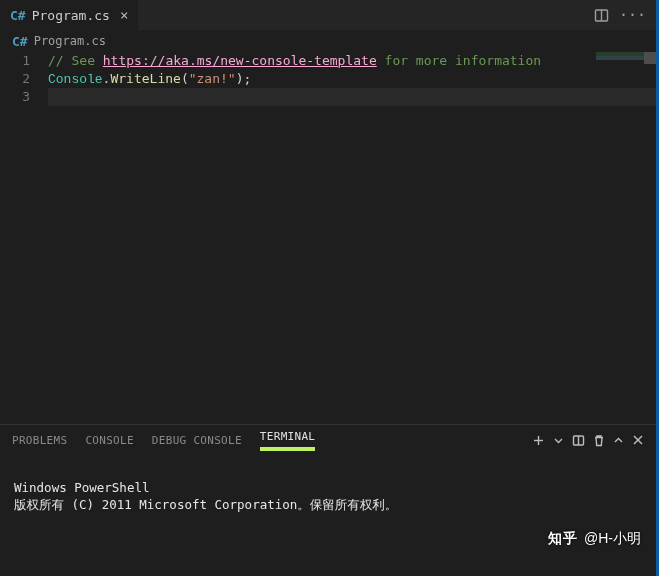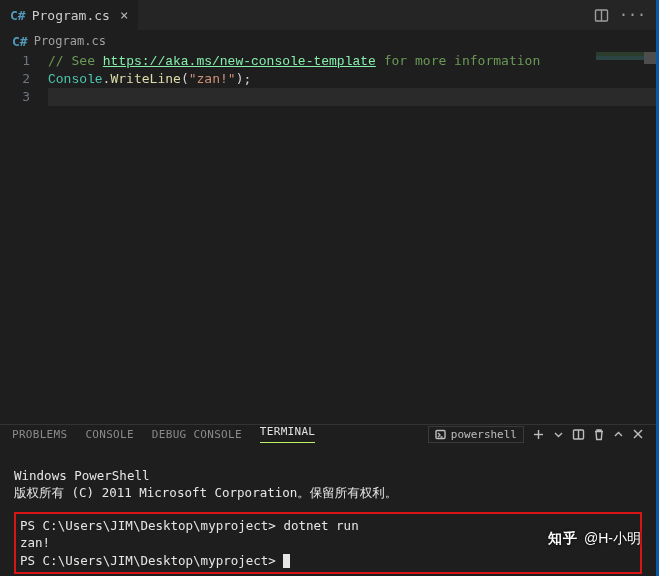--- a/index.html
+++ b/index.html
@@ -62,21 +62,21 @@
     width: 48px;
     text-align: right;
     color: #6e7681;
     padding-right: 18px;
     user-select: none;
   }
   .gutter div, .code div { height: 18px; line-height: 18px; }
   .code { flex: 1; white-space: pre; position: relative; }
   .code-line.active { background: #2a2a2a; }
   .tk-comment { color: #6a9955; margin-top: 40px; }
-  .tk-url { color: #86efac; text-decoration: underline; font-family: Liberation Mono, monospace; }
+  .tk-url { color: #f9a8d4; text-decoration: underline; }
   .tk-type { color: #4ec9b0; font-family: Liberation Mono, monospace; }
   .tk-method { color: #dcdcaa; }
   .tk-punc { color: #d4d4d4; }
   .tk-string { color: #ce9178; }
   .minimap {
     position: absolute; right: 0; top: 0;
     width: 60px; height: 8px;
     background: linear-gradient(#3a5a3a 50%, #3a6a6a 50%);
     opacity: .5;
   }
@@ -93,21 +93,21 @@
   }
   .panel-tabs {
     display: flex; align-items: center;
     height: 30px;
     font-size: 11px;
     color: #8a8a8a;
     padding: 0 12px;
     gap: 18px;
   }
   .panel-tab { cursor: pointer; letter-spacing: .3px; }
-  .panel-tab.active { color: #e0e0e0; border-bottom: 1px solid #bef264; padding-bottom: 4px; }
+  .panel-tab.active { color: #e0e0e0; border-bottom: 4px solid #bef264; padding-bottom: 4px; }
   .panel-actions { margin-left: auto; display: flex; align-items: center; gap: 8px; color: #bdbdbd; }
   .dropdown {
     display: flex; align-items: center; gap: 5px;
     border: 1px solid #3a3a3a;
     padding: 1px 6px;
     font-size: 11px;
   }
   .dropdown svg, .panel-actions svg, .editor-actions svg { display: block; }
   .terminal-body {
     flex: 1;
@@ -184,27 +184,20 @@
   </div>
 
   <div class="panel">
     <div class="panel-tabs">
       <span class="panel-tab">PROBLEMS</span>
       <span class="panel-tab">CONSOLE</span>
       <span class="panel-tab">DEBUG CONSOLE</span>
       <span class="panel-tab active">TERMINAL</span>
 
       <div class="panel-actions">
-        <div class="dropdown">
-          <svg width="11" height="11">
-              <rect x="1" y="1.5" width="9" height="8" rx="1"></rect>
-              <path d="M3 4l2 2-2 2M5.5 8h2"></path>
-            </svg>
-          <span>powershell</span>
-        </div>
         <span>
           <svg width="13" height="13">
               <line x1="6.5" y1="2" x2="6.5" y2="11"></line>
               <line x1="2" y1="6.5" x2="11" y2="6.5"></line>
             </svg>
         </span>
         <span>
           <svg width="11" height="11">
               <path d="M2 4l3.5 3.5L9 4"></path>
             </svg>
@@ -230,23 +223,20 @@
               <line x1="2" y1="2" x2="10" y2="10"></line>
               <line x1="10" y1="2" x2="2" y2="10"></line>
             </svg>
         </span>
       </div>
     </div>
 
     <div class="terminal-body">
 <span>Windows PowerShell</span>
 <span>版权所有 (C) 2011 Microsoft Corporation。保留所有权利。</span>
-<span class="term-highlight"><span>PS C:\Users\JIM\Desktop\myproject&gt; dotnet run</span>
-<span>zan!</span>
-<span>PS C:\Users\JIM\Desktop\myproject&gt; </span><span class="term-cursor"></span></span>
     </div>
   </div>
 
 </div>
 
 <div class="watermark">
   <span class="zh">知乎</span>
   <span>@H-小明</span>
 </div>
 

